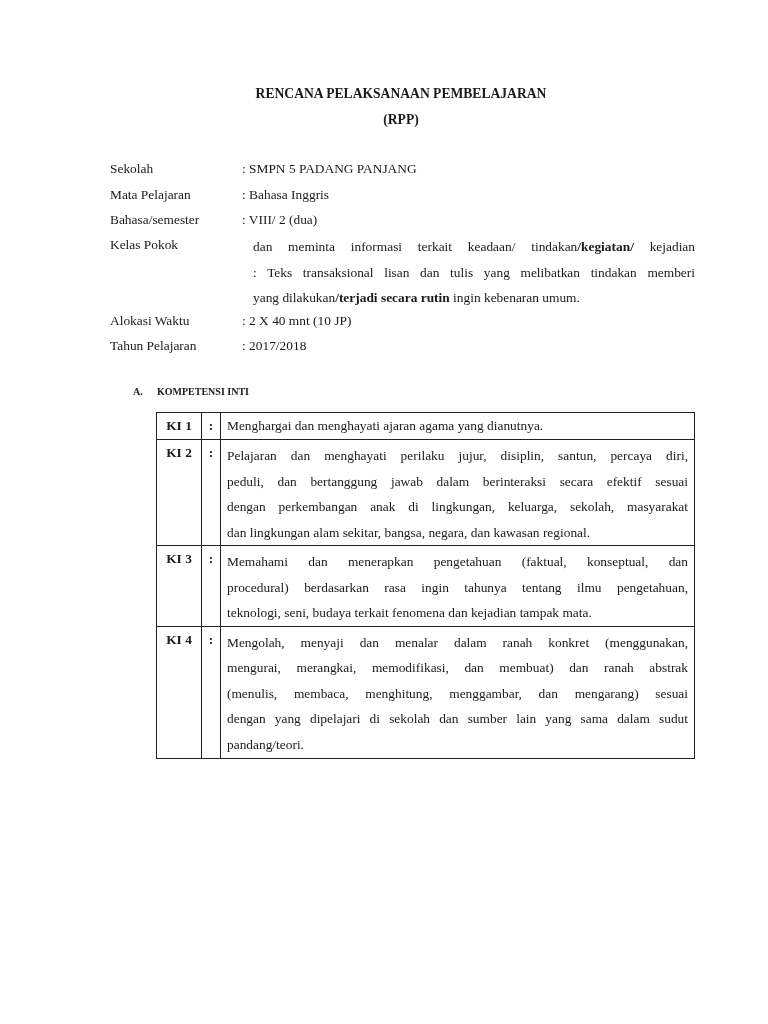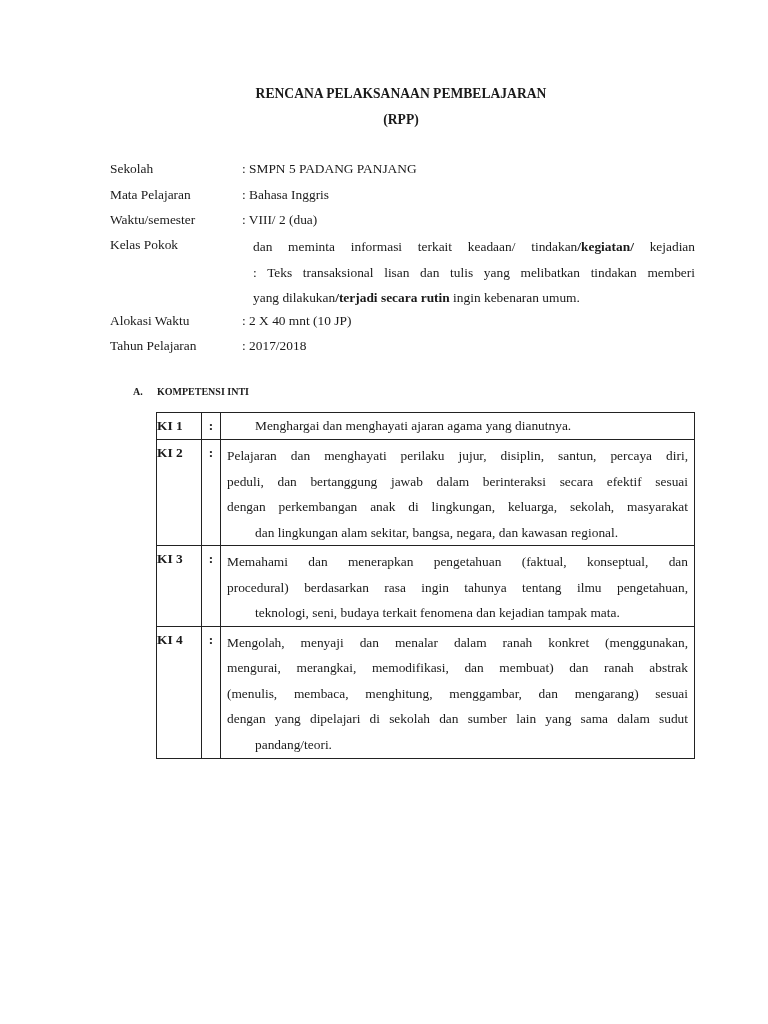--- a/index.html
+++ b/index.html
@@ -31,25 +31,25 @@
   }
   .section-head .letter { display: inline-block; width: 24px; }
 
   table.ki {
     position: absolute; left: 156px; top: 412px; width: 539px;
     border-collapse: collapse; font-size: 13.4px;
   }
   table.ki td {
     border: 1px solid #222; vertical-align: top; padding: 0;
   }
-  td.code { width: 44px; font-weight: bold; text-align: left; padding-top: 3px !important; line-height: 19px; margin-top: 16px; }
+  td.code { width: 44px; font-weight: bold; text-align: center; padding-top: 3px !important; line-height: 19px; margin-top: 16px; }
   td.colon { width: 18px; font-weight: bold; text-align: center; padding-top: 3px !important; line-height: 19px; }
   td.desc { padding: 3px 6px 0 6px !important; line-height: 25.5px; }
   td.desc .ln { display: block; text-align: justify; text-align-last: justify; white-space: nowrap; }
-  td.desc .ln.last { text-align-last: left; margin-left: 28px; }
+  td.desc .ln.last { text-align-last: left; }
   tr.r1 td { height: 23px; }
   tr.r1 td.desc { line-height: 19px; }
   tr.r2 td { height: 98px; }
   tr.r3 td { height: 72px; }
   tr.r4 td { height: 128px; }
 </style>
 </head>
 <body>
 
 <div class="title" id="t1">RENCANA PELAKSANAAN PEMBELAJARAN</div>
@@ -58,21 +58,21 @@
 <div>
   <div class="meta-row" style="top:159px">
     <span class="meta-label">Sekolah</span>
     <span class="meta-value">: SMPN 5 PADANG PANJANG</span>
   </div>
   <div class="meta-row" style="top:185px">
     <span class="meta-label">Mata Pelajaran</span>
     <span class="meta-value">: Bahasa Inggris</span>
   </div>
   <div class="meta-row" style="top:210px">
-    <span class="meta-label">Waktu/semester</span>
+    <span class="meta-label">Bahasa/semester</span>
     <span class="meta-value">: VIII/ 2 (dua)</span>
   </div>
   <div class="meta-row" style="top:235px">
     <span class="meta-label">Kelas Pokok</span>
   </div>
   <div class="materi">
     <span class="ln"><span>dan meminta informasi terkait keadaan/ tindakan</span><b>/kegiatan/</b><span> kejadian</span></span>
     <span class="ln">: Teks transaksional lisan dan tulis yang melibatkan tindakan memberi</span>
     <span class="ln last"><span>yang dilakukan</span><b>/terjadi secara rutin</b><span> ingin kebenaran umum.</span></span>
   </div>

